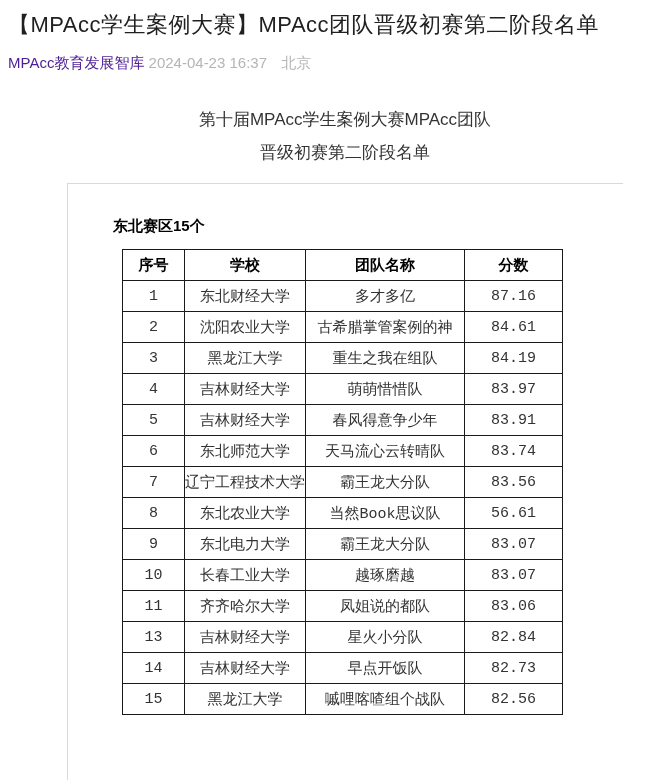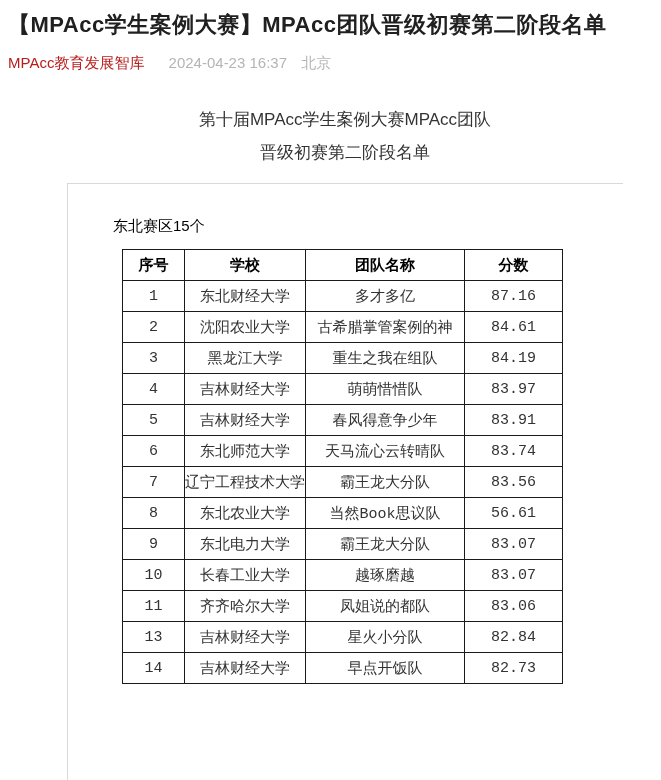--- a/index.html
+++ b/index.html
@@ -8,31 +8,31 @@
     width: 661px;
     height: 780px;
     position: relative;
     overflow: hidden;
     font-family: "Liberation Sans", "DejaVu Sans", sans-serif;
   }
   .article-header { padding: 11px 8px 0 8px; }
   .article-title {
     font-size: 22px;
     line-height: 28px;
-    font-weight: bold;
+    font-weight: normal;
     color: #202020;
     letter-spacing: 0.5px;
   }
   .byline {
     margin-top: 15px;
     font-size: 15px;
     line-height: 18px;
     white-space: nowrap;
   }
-  .byline .account { color: #b91c1c; margin-right: 20px; cursor: pointer; }
+  .byline .account { color: #4c1d95; margin-right: 0; cursor: pointer; }
   .byline .meta { color: #b5b5b5; margin-right: 10px; }
   .subtitle {
     margin-top: 31px;
     width: 556px;
     margin-left: 67px;
     text-align: center;
     font-size: 17px;
     line-height: 33px;
     color: #333333;
   }
@@ -42,21 +42,21 @@
     top: 183px;
     width: 556px;
     height: 597px;
     border-top: 1px solid #d9d9d9;
     border-left: 1px solid #d9d9d9;
     background: #ffffff;
   }
   .section-label {
     margin: 33px 0 0 45px;
     font-size: 15px;
-    font-weight: normal;
+    font-weight: bold;
     color: #000000;
   }
   table.ranking {
     margin: 13px 0 0 54px;
     border-collapse: collapse;
     table-layout: fixed;
     width: 440px;
     font-size: 15px;
     color: #333333;
     font-family: Liberation Mono, monospace;
@@ -182,15 +182,21 @@
           <td>吉林财经大学</td>
           <td>星火小分队</td>
           <td>82.84</td>
         </tr>
         <tr>
           <td>14</td>
           <td>吉林财经大学</td>
           <td>早点开饭队</td>
           <td>82.73</td>
         </tr>
+        <tr>
+          <td>15</td>
+          <td>黑龙江大学</td>
+          <td>嘁哩喀喳组个战队</td>
+          <td>82.56</td>
+        </tr>
       </tbody>
   </table>
 </div>
 
 </body></html>

